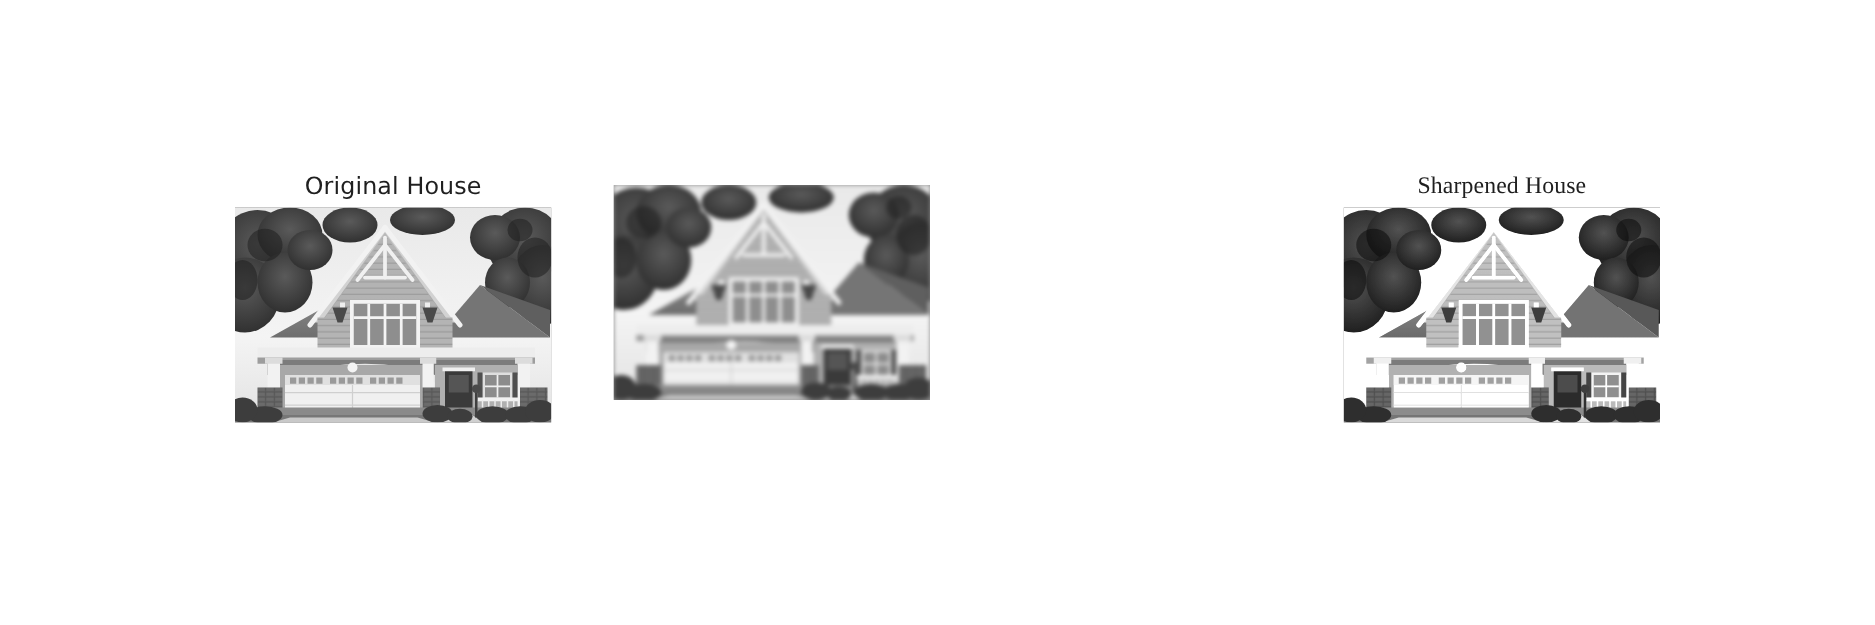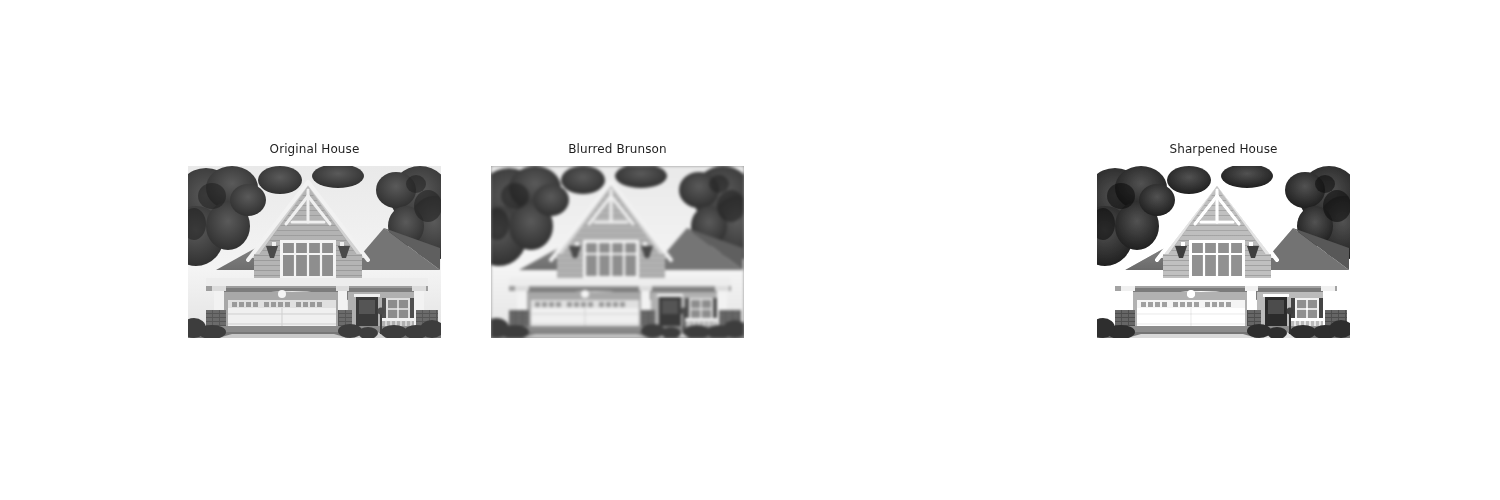--- a/index.html
+++ b/index.html
@@ -18,21 +18,21 @@
     width: 1500px;
     height: 500px;
     background: #ffffff;
   }
   .panel {
     position: absolute;
     top: 140px;
   }
   .panel-title {
     text-align: center;
-    font-size: 12px;
+    font-size: 19px;
     color: #1f1f1f;
     letter-spacing: 0.1px;
     line-height: 18px;
     height: 18px;
     white-space: nowrap;
   }
   .panel-canvas {
     position: relative;
     width: 253px;
     height: 172px;
@@ -261,30 +261,29 @@
           <ellipse cx="6" cy="162" rx="12" ry="10"></ellipse>
         </g>
 
         <rect x="192" y="146" width="2" height="22" fill="#3f3f3f"></rect>
         <circle cx="193" cy="145" r="3.5" fill="#4a4a4a"></circle>
       </svg>
     </div>
   </div>
 
   <div class="panel" style="left:491px;">
-    <div class="panel-title">Blurred Brunson</div>
     <div class="panel-canvas v-blur">
       <svg viewBox="0 0 253 172" preserveAspectRatio="none">
         <use href="#src-house"></use>
       </svg>
     </div>
   </div>
 
 
-  <div class="panel" style="left:1097px;">
+  <div class="panel" style="left:1075px;font-family:Liberation Serif, serif;">
     <div class="panel-title">Sharpened House</div>
     <div class="panel-canvas v-sharp">
       <svg viewBox="0 0 253 172" preserveAspectRatio="none">
         <use href="#src-house"></use>
       </svg>
     </div>
   </div>
 
   <svg width="0" height="0" style="position:absolute" aria-hidden="true">
     <defs>

